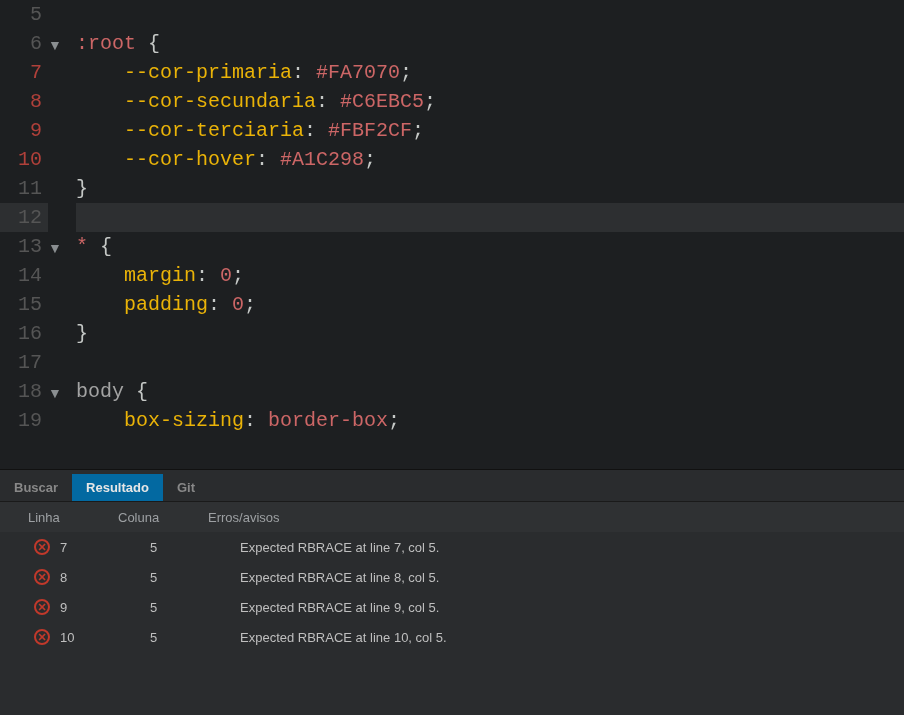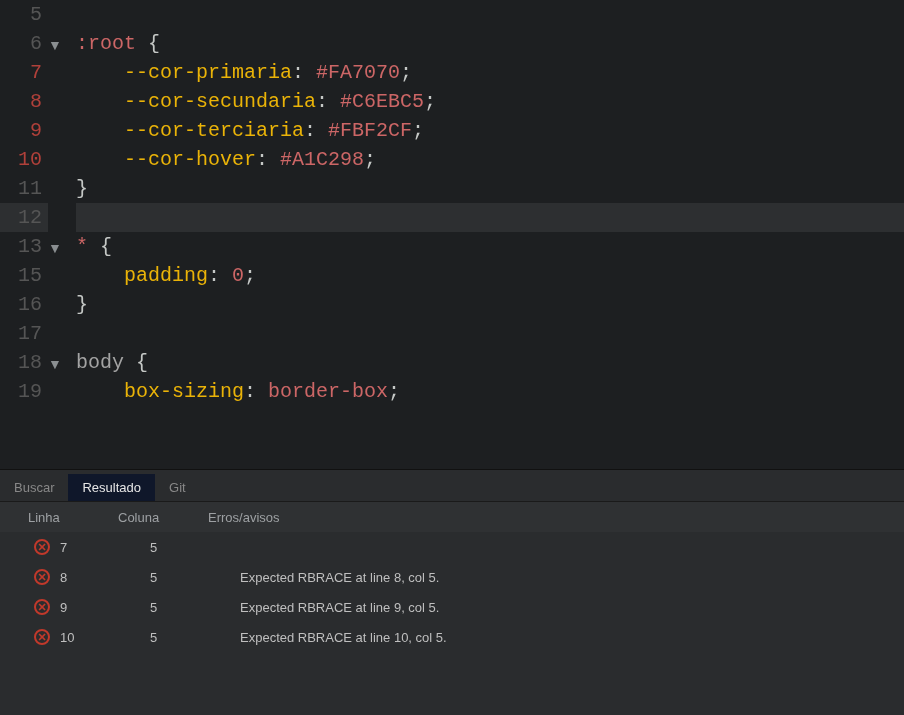--- a/index.html
+++ b/index.html
@@ -70,25 +70,25 @@
     display: flex;
     align-items: flex-end;
     height: 32px;
     background: #2a2c2e;
     border-bottom: 1px solid #1a1a1a;
   }
   .tab {
     padding: 6px 14px 6px 14px;
     color: #888;
     cursor: pointer;
-    font-weight: normal;
+    font-weight: bold;
   }
   .tab.active {
     color: #e6e6e6;
-    background: #0f172a;
+    background: #0369a1;
   }
   .results {
     flex: 1;
     overflow: auto;
     background: #2a2c2e;
   }
   .results-header, .results-row {
     display: flex;
     align-items: center;
     height: 30px;
@@ -164,20 +164,25 @@
       <div class="gutter">12</div>
       <div class="fold-col"></div>
       <div class="code"></div>
     </div>
     <div class="code-row">
       <div class="gutter">13</div>
       <div class="fold-col">▼</div>
       <div class="code"><span class="tok-selector">* </span><span class="tok-punct">{</span></div>
     </div>
     <div class="code-row">
+      <div class="gutter">14</div>
+      <div class="fold-col"></div>
+      <div class="code"><span>    </span><span class="tok-prop">margin</span><span class="tok-punct">: </span><span class="tok-num">0</span><span class="tok-punct">;</span></div>
+    </div>
+    <div class="code-row">
       <div class="gutter">15</div>
       <div class="fold-col"></div>
       <div class="code"><span>    </span><span class="tok-prop">padding</span><span class="tok-punct">: </span><span class="tok-num">0</span><span class="tok-punct">;</span></div>
     </div>
     <div class="code-row">
       <div class="gutter">16</div>
       <div class="fold-col"></div>
       <div class="code"><span class="tok-punct">}</span></div>
     </div>
     <div class="code-row">
@@ -207,20 +212,21 @@
     <div class="results-header">
       <span class="col-line">Linha</span>
       <span class="col-col">Coluna</span>
       <span class="col-msg">Erros/avisos</span>
     </div>
     <div id="results-body">
         <div class="results-row">
           <span class="col-icon"><span class="err-icon">✕</span></span>
           <span class="col-line">7</span>
           <span class="col-col">5</span>
+          <span class="col-msg">Expected RBRACE at line 7, col 5.</span>
         </div>
         <div class="results-row">
           <span class="col-icon"><span class="err-icon">✕</span></span>
           <span class="col-line">8</span>
           <span class="col-col">5</span>
           <span class="col-msg">Expected RBRACE at line 8, col 5.</span>
         </div>
         <div class="results-row">
           <span class="col-icon"><span class="err-icon">✕</span></span>
           <span class="col-line">9</span>

